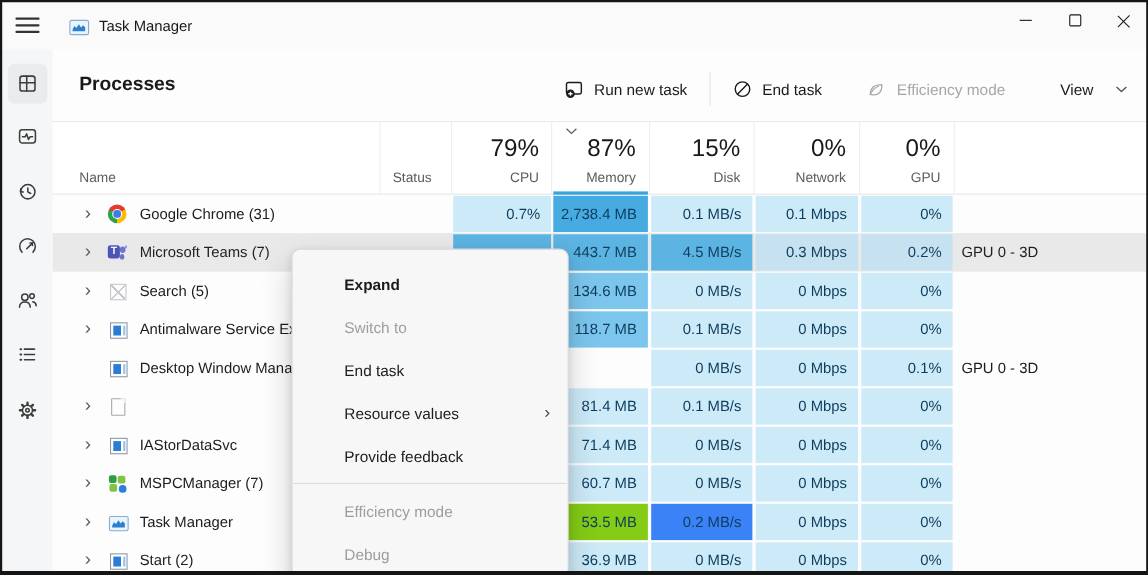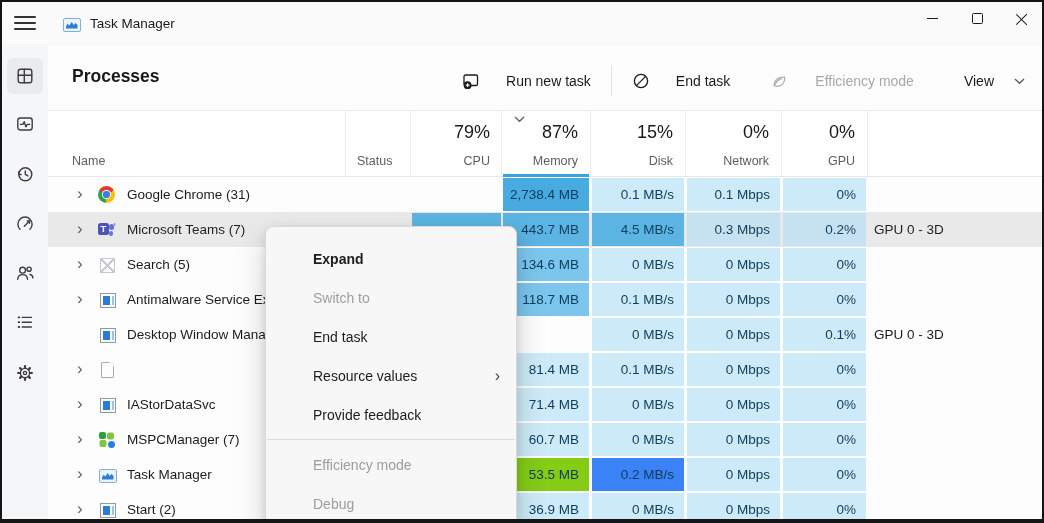--- a/index.html
+++ b/index.html
@@ -27,32 +27,32 @@
   
   .sidebar{position:absolute;left:2px;top:45px;bottom:4px;width:46px;background:#f5f6f7}
   .side-item{position:absolute;left:5px;width:36px;height:36px;border-radius:6px;
              display:flex;align-items:center;justify-content:center;cursor:pointer}
   .side-item.sel{background:#eaebec}
   .side-item svg{stroke:#3d3d3d;fill:none;stroke-width:1.4;stroke-linecap:round;stroke-linejoin:round}
   
   .content{position:absolute;left:48px;top:45px;right:2px;bottom:4px;background:#fdfdfd}
   .page-title{position:absolute;left:24px;top:21px;font-size:17.5px;font-weight:700;color:#191919}
   .toolbar{position:absolute;right:4px;top:17px;height:38px;display:flex;align-items:center}
-  .tb{display:flex;align-items:center;gap:26px;font-size:14px;color:#1b1b1b;background:none;
+  .tb{display:flex;align-items:center;gap:9px;font-size:14px;color:#1b1b1b;background:none;
       border:none;padding:0 13px;height:36px;font-family:inherit;cursor:pointer;white-space:nowrap}
   .tb svg{flex:none}
   .tb.disabled{color:#a7a7a7;cursor:default}
   .tb-sep{width:1px;height:30px;background:#e2e2e2;margin:0 7px}
   .tb-view{margin-left:24px;gap:20px}
   
   .thead{position:absolute;left:0;top:65px;width:996px;height:67px;background:#fff;
          border-top:1px solid #ebebeb;border-bottom:1px solid #e7e7e7;box-sizing:border-box}
   .vline{position:absolute;top:0;bottom:0;width:1px;background:#ededed}
   .hcol{position:absolute;top:0;height:66px;box-sizing:border-box;cursor:pointer}
-  .hval{position:absolute;right:11px;top:11px;font-size:18px;color:#191919}
+  .hval{position:absolute;right:11px;top:11px;font-size:22px;color:#191919}
   .hlab{position:absolute;right:11px;bottom:9px;font-size:12.5px;color:#5d5d5d}
   .hlab-left{right:auto;left:0}
   .sort-chev{position:absolute;top:5px}
   .sort-underline{position:absolute;bottom:0;height:3px}
   
   .rows{position:absolute;left:0;top:132px;width:996px;bottom:0}
   .row{position:absolute;left:0;width:996px;height:35px;cursor:default}
   .row.hover{background:#f2f2f2}
   .row.hover::after{content:'';position:absolute;inset:0;background:rgba(100,110,120,.06);z-index:2}
   .chev{position:absolute;left:29px;top:0;line-height:33px;font-size:17px;color:#5f5f5f;cursor:pointer}
@@ -279,20 +279,21 @@
         <div class="hlab">GPU</div>
       </div>
     </div>
 
     <div class="rows" id="rows">
         <div class="row" style="top: 0px;">
     <span class="chev" style="visibility: visible;">›</span>
     <span class="pi pi-chrome"></span>
     <span class="pname">Google Chrome (31)</span>
     <span class="cell c-status"></span>
+    <span class="cell c-cpu" style="background: rgb(205, 234, 248);">0.7%</span>
     <span class="cell c-mem" style="background: rgb(71, 171, 225);">2,738.4 MB</span>
     <span class="cell c-disk" style="background: rgb(205, 234, 248);">0.1 MB/s</span>
     <span class="cell c-net" style="background: rgb(205, 234, 248);">0.1 Mbps</span>
     <span class="cell c-gpu" style="background: rgb(205, 234, 248);">0%</span>
     <span class="cell c-eng"></span>
   </div>
         <div class="row hover" style="top: 35px;">
     <span class="chev" style="visibility: visible;">›</span>
     <span class="pi pi-teams"></span>
     <span class="pname">Microsoft Teams (7)</span>

